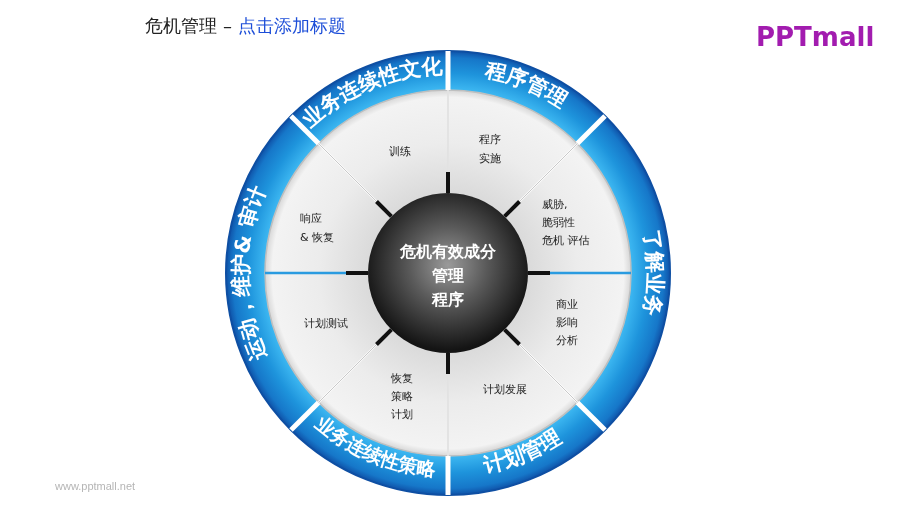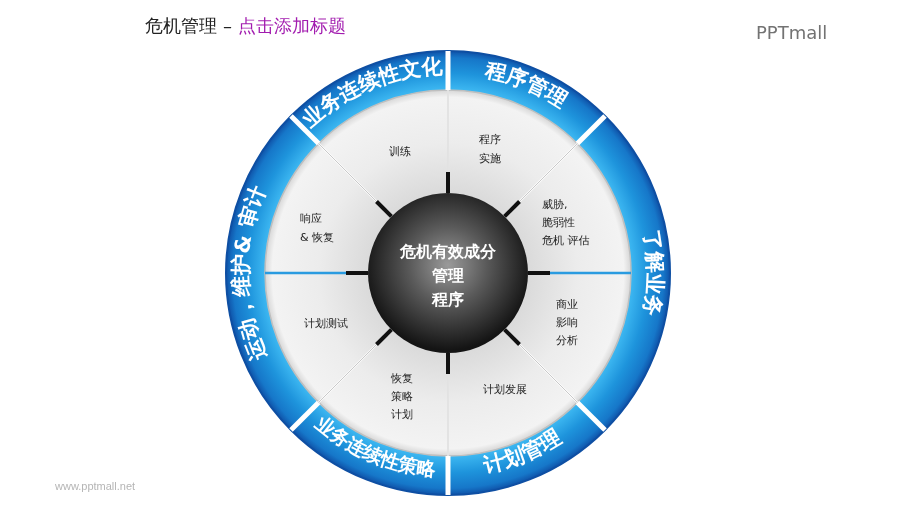--- a/index.html
+++ b/index.html
@@ -1,21 +1,21 @@
 <!DOCTYPE html>
 <html><head>
 <meta charset="utf-8">
 <style>
   html,body{margin:0;padding:0;background:#ffffff;}
   body{width:900px;height:506px;position:relative;overflow:hidden;font-family:"DejaVu Sans","Liberation Sans",sans-serif;}
   .title{position:absolute;left:145px;top:14px;font-size:18px;color:#222;white-space:nowrap;}
   .title b{font-weight:normal;}
   .title .sep{margin:0 6px;}
-  .title .sub{font-weight:normal;color:#a21caf;}
-  .logo{position:absolute;left:756px;top:22px;font-size:18px;color:#737373;font-family:"DejaVu Sans",sans-serif;letter-spacing:0px;font-weight:normal;}
+  .title .sub{font-weight:normal;color:#1d4ed8;}
+  .logo{position:absolute;left:756px;top:22px;font-size:26px;color:#a21caf;font-family:"DejaVu Sans",sans-serif;letter-spacing:0px;font-weight:bold;}
   .footer{position:absolute;left:55px;top:480px;font-size:11px;color:#b5b5b5;font-family:"Liberation Sans",sans-serif;}
   svg#diagram{position:absolute;left:0;top:0;}
   .ring-label{font-size:21px;font-weight:bold;fill:#ffffff;font-family:"DejaVu Sans",sans-serif;}
   .seg-label{font-size:11px;fill:#222;font-family:"DejaVu Sans",sans-serif;}
   .center-label{font-size:16px;font-weight:bold;fill:#ffffff;font-family:"DejaVu Sans",sans-serif;}
 </style>
 </head>
 <body>
 
 <div class="title">

